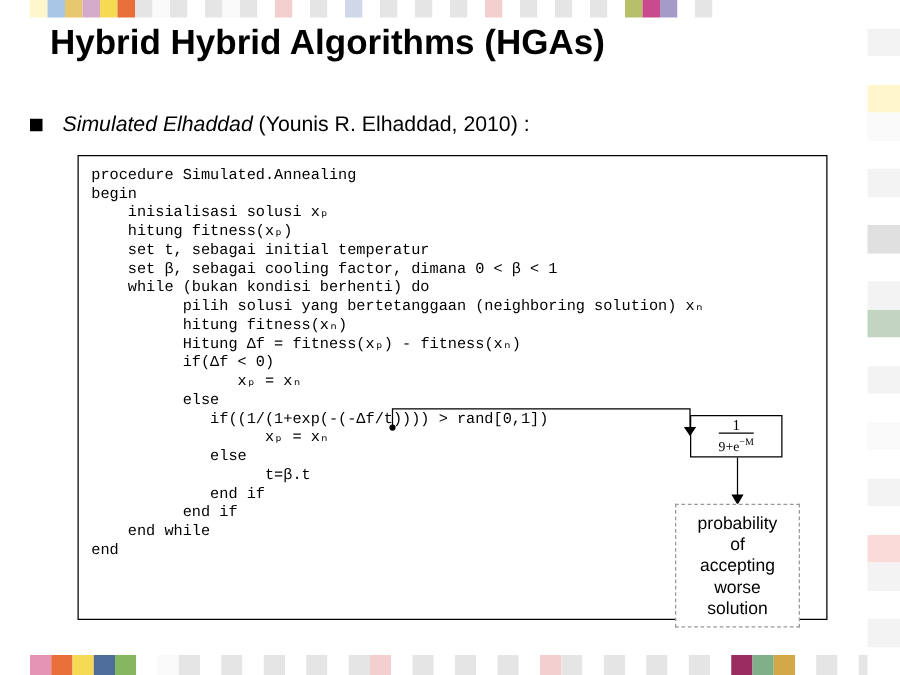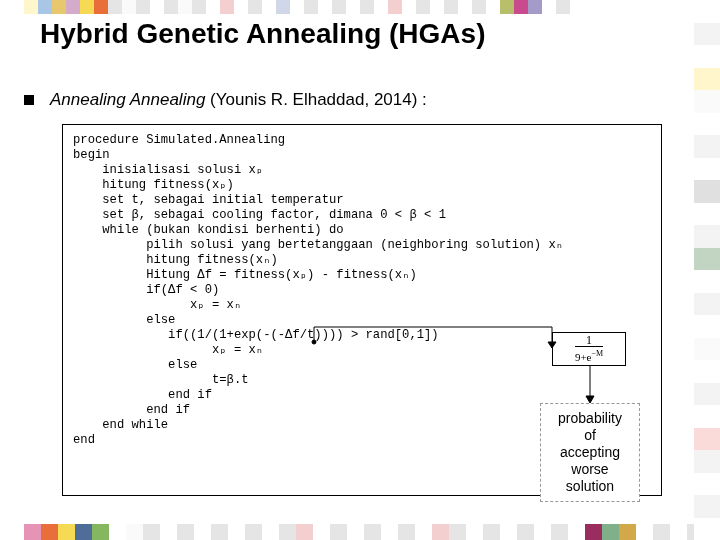--- a/index.html
+++ b/index.html
@@ -231,26 +231,26 @@
     <span style="background: rgb(255, 255, 255);"></span>
     <span style="background: rgb(243, 243, 243);"></span>
     <span style="background: rgb(255, 255, 255);"></span>
     <span style="background: rgb(251, 218, 218);"></span>
     <span style="background: rgb(243, 243, 243);"></span>
     <span style="background: rgb(255, 255, 255);"></span>
     <span style="background: rgb(243, 243, 243);"></span>
     <span style="background: rgb(255, 255, 255);"></span>
   </div>
 
-<div class="title">Hybrid Genetic Annealing (HGAs)</div>
+<div class="title">Hybrid Hybrid Algorithms (HGAs)</div>
 
 <div class="bullet-row">
   <div class="sq"></div>
   <div>
-    <span class="subtitle-i">Annealing Annealing</span><span> (Younis R. Elhaddad, 2014) :</span>
+    <span class="subtitle-i">Simulated Elhaddad</span><span> (Younis R. Elhaddad, 2010) :</span>
   </div>
 </div>
 
 <div class="code-box">procedure Simulated.Annealing
 begin
     inisialisasi solusi xₚ
     hitung fitness(xₚ)
     set t, sebagai initial temperatur
     set β, sebagai cooling factor, dimana 0 &lt; β &lt; 1
     while (bukan kondisi berhenti) do

